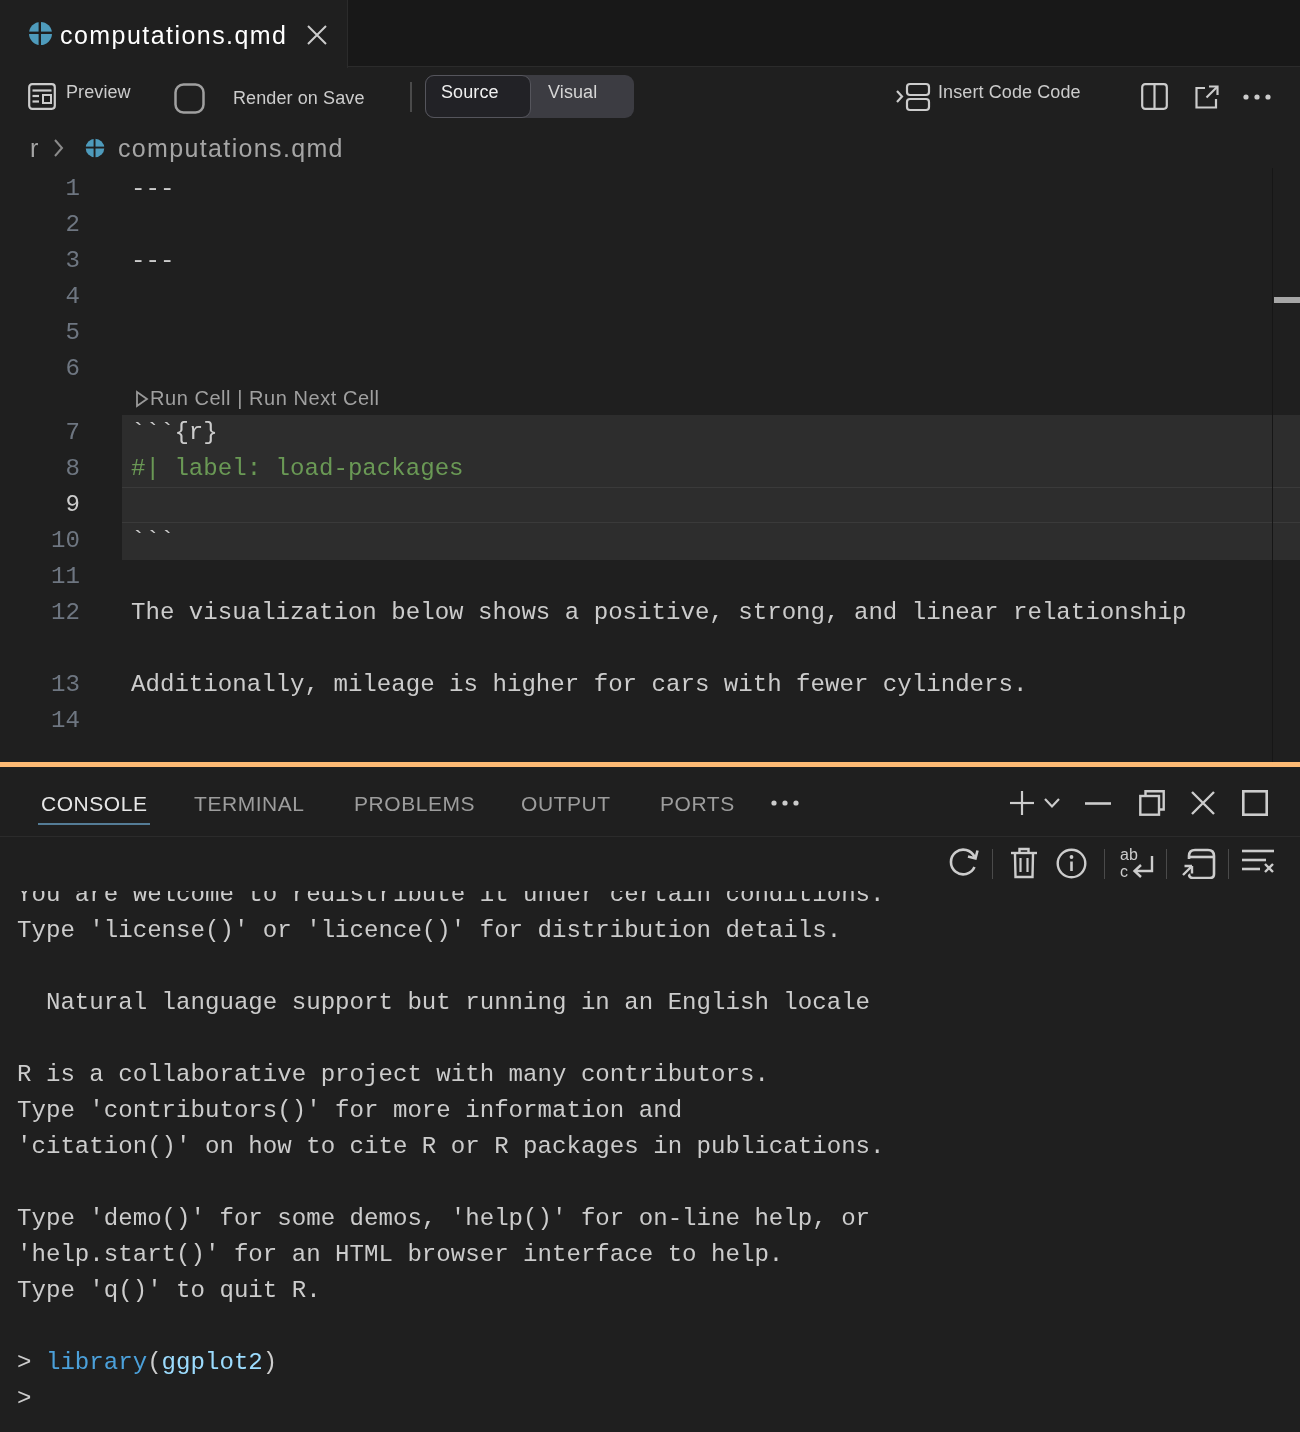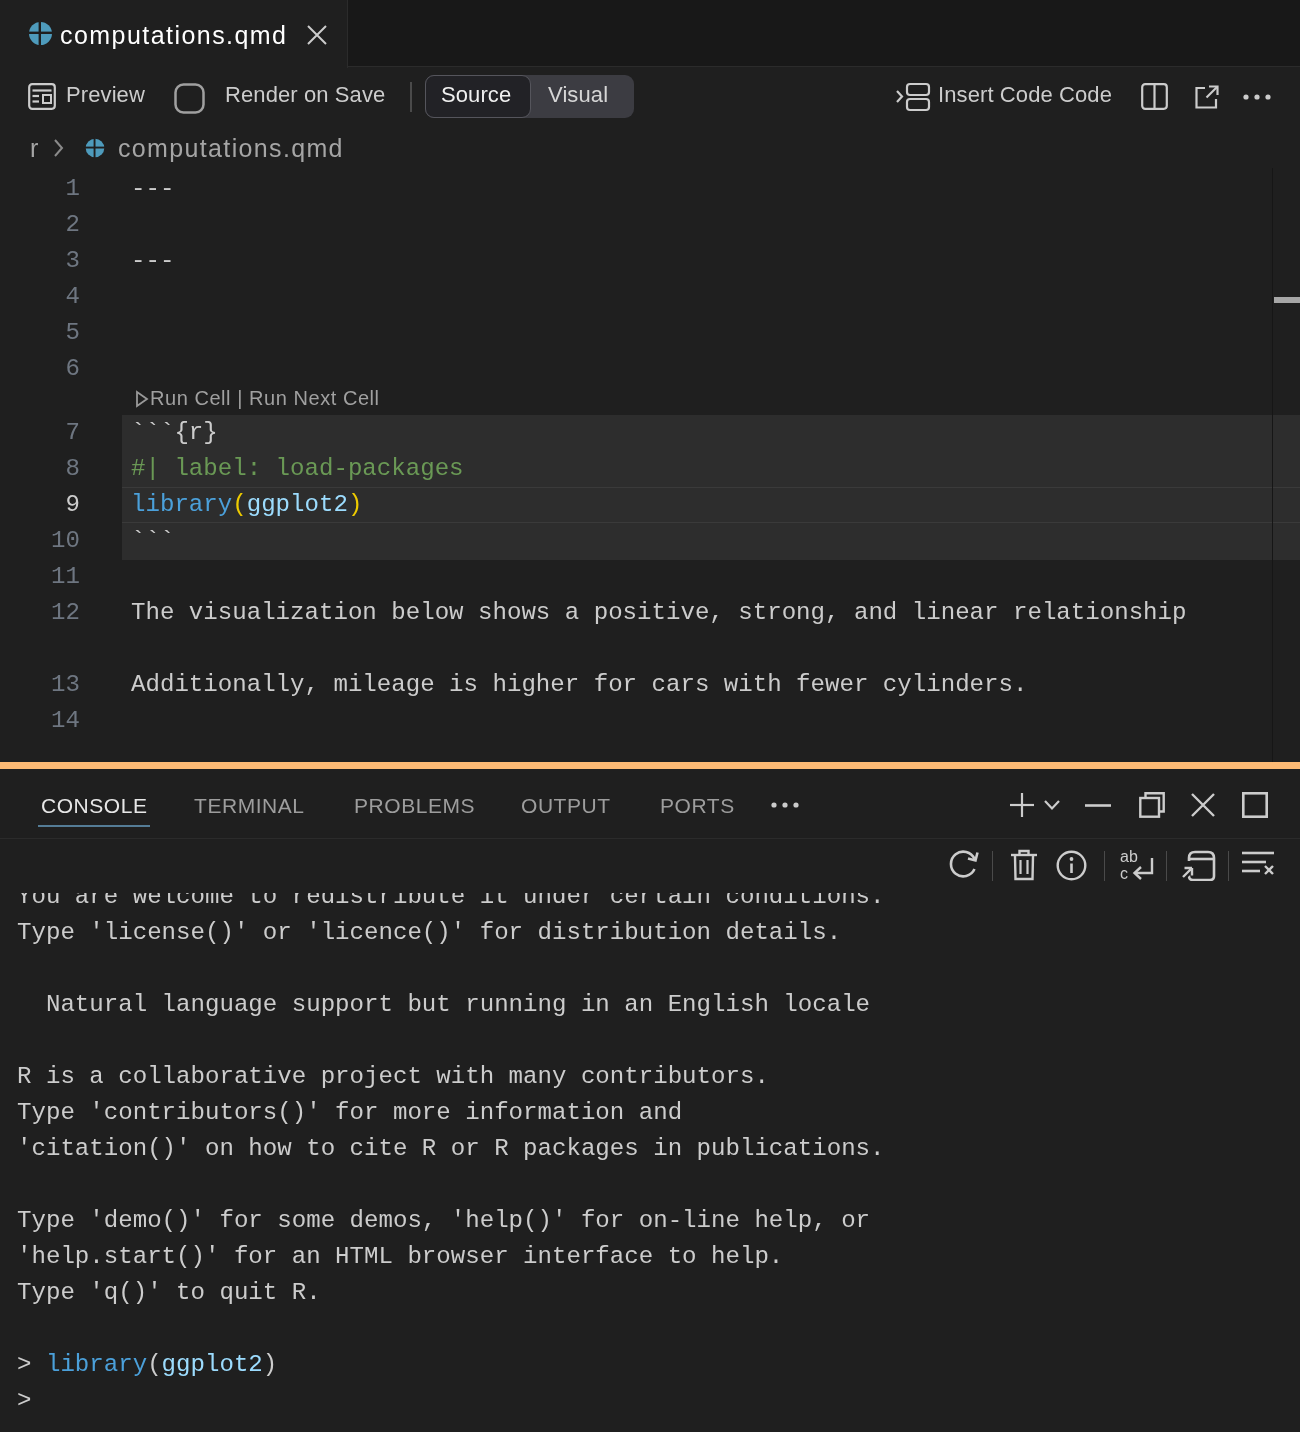--- a/index.html
+++ b/index.html
@@ -7,40 +7,40 @@
   body { font-family:"Liberation Sans", sans-serif; position:relative; }
   .abs { position:absolute; }
 
   
   #tabstrip { position:absolute; left:0; top:0; width:1300px; height:67px; background:#181818; border-bottom:1px solid #2b2b2b; }
   #tab1 { position:absolute; left:0; top:0; width:348px; height:68px; background:#1f1f1f; border-right:1px solid #2b2b2b; }
   #tab1 .label { position:absolute; left:60px; top:21px; font-size:25px; color:#ffffff; letter-spacing:1.45px;}
 
   
   #toolbar { position:absolute; left:0; top:68px; width:1300px; height:57px; background:#1f1f1f; }
-  .tbtext { position:absolute; top:14px; font-size:22px; color:#cccccc; letter-spacing:0.1px; }
+  .tbtext { position:absolute; top:14px; font-size:18px; color:#cccccc; letter-spacing:0.1px; }
 
   
   #breadcrumb { position:absolute; left:0; top:125px; width:1300px; height:43px; background:#1f1f1f; }
 
   
   #editor { position:absolute; left:0; top:168px; width:1300px; height:594px; background:#1f1f1f; overflow:hidden; }
   #cellbg { position:absolute; left:122px; top:247px; width:1178px; height:145px; background:#2d2d2d; }
   .ln { position:absolute; right:1220px; width:60px; text-align:right; font-family:"Liberation Mono", monospace; font-size:24.1px; line-height:36px; color:#6e7681; }
   .cl { position:absolute; left:131px; font-family:"Liberation Mono", monospace; font-size:24.1px; line-height:36px; color:#cccccc; white-space:pre; }
   .blue { color:#4ba0da; }
   .lblue { color:#9cdcfe; }
   .salmon { color:#ce9178; }
   .green { color:#6a9955; }
   .gold { color:#eecb00; }
   #ruler-line { position:absolute; left:1272px; top:0; width:1px; height:594px; background:#161616; }
   #ruler-mark { position:absolute; left:1274px; top:129px; width:26px; height:6px; background:#a6a6a6; }
 
   
-  #panel { position:absolute; left:0; top:762px; width:1300px; height:670px; background:#1f1f1f; border-top:7px solid #fdba74; }
+  #panel { position:absolute; left:0; top:762px; width:1300px; height:670px; background:#1f1f1f; border-top:5px solid #fdba74; }
   .ptab { position:absolute; top:25px; font-size:21px; letter-spacing:0.55px; color:#9d9d9d; }
   #console-out { position:absolute; left:0; top:124px; width:1300px; height:548px; overflow:hidden; }
   #console-inner { position:absolute; left:17px; top:-14px; font-family:"Liberation Mono", monospace; font-size:24.1px; line-height:36px; color:#cccccc; white-space:pre; }
 
   svg { display:block; }
   .icon { position:absolute; }
 </style>
 </head>
 <body>
 
@@ -62,21 +62,21 @@
     <rect x="1.2" y="1.2" width="25.6" height="24.6" rx="3" stroke="#cccccc" stroke-width="2.2" fill="none"></rect>
     <line x1="4.5" y1="7.5" x2="23.5" y2="7.5" stroke="#cccccc" stroke-width="2.2"></line>
     <line x1="4.5" y1="13" x2="11" y2="13" stroke="#cccccc" stroke-width="2.2"></line>
     <line x1="4.5" y1="18.5" x2="11" y2="18.5" stroke="#cccccc" stroke-width="2.2"></line>
     <rect x="15" y="12" width="8" height="8" stroke="#cccccc" stroke-width="2" fill="none"></rect>
   </svg>
   <div class="tbtext" style="left:66px;">Preview</div>
   <svg class="icon" style="left:174px; top:15px;" width="31" height="31" viewBox="0 0 31 31">
     <rect x="1.5" y="1.5" width="28" height="28" rx="8" stroke="#a0a0a0" stroke-width="2.5" fill="none"></rect>
   </svg>
-  <div class="tbtext" style="left:225px;">Render on Save</div>
+  <div class="tbtext" style="left:233px;margin-top:6px;">Render on Save</div>
   <div class="abs" style="left:410px; top:14px; width:2px; height:30px; background:#4a4a4a;"></div>
 
   <div class="abs" style="left:425px; top:7px; width:209px; height:43px; background:#3c3c42; border-radius:9px;"></div>
   <div class="abs" style="left:425px; top:7px; width:106px; height:43px; background:#222226; border-radius:9px; border:1px solid #55555c;"></div>
   <div class="tbtext" style="left:441px; color:#f0f0f0;">Source</div>
   <div class="tbtext" style="left:548px; color:#d6d6d6;">Visual</div>
 
   <svg class="icon" style="left:895px; top:13px;" width="36" height="32" viewBox="0 0 36 32">
     <path d="M2 10 L7 15.5 L2 21" stroke="#cccccc" stroke-width="2.2" fill="none"></path>
     <rect x="12" y="3" width="22" height="11" rx="3" stroke="#cccccc" stroke-width="2.2" fill="none"></rect>
@@ -136,21 +136,20 @@
   <div class="cl" style="top:3px;">---</div>
   <div class="cl" style="top:75px;">---</div>
 
   <div class="abs" style="left:134px; top:219px; height:28px; font-size:20px; letter-spacing:0.55px; color:#a0a0a0; font-family:'Liberation Sans',sans-serif;">
     <svg style="display:inline-block; vertical-align:-3px;" width="16" height="18" viewBox="0 0 16 18">
       <path d="M3 2 L13 9 L3 16 Z" stroke="#999999" stroke-width="1.8" fill="none"></path>
     </svg>Run Cell | Run Next Cell</div>
 
   <div class="cl" style="top:247px;">```{r}</div>
   <div class="cl" style="top:283px;"><span class="green">#| label: load-packages</span></div>
-  <div class="cl" style="top:319px;"><span class="blue">library</span><span class="gold">(</span><span class="lblue">ggplot2</span><span class="gold">)</span></div>
   <div class="cl" style="top:355px;">```</div>
   <div class="cl" style="top:427px;text-align:right;">The visualization below shows a positive, strong, and linear relationship</div>
   <div class="cl" style="top:499px;">Additionally, mileage is higher for cars with fewer cylinders.</div>
 
   <div id="ruler-line"></div>
   <div id="ruler-mark"></div>
 </div>
 
 <div id="panel">
   <div class="ptab" style="left:41px; color:#e7e7e7;">CONSOLE</div>

